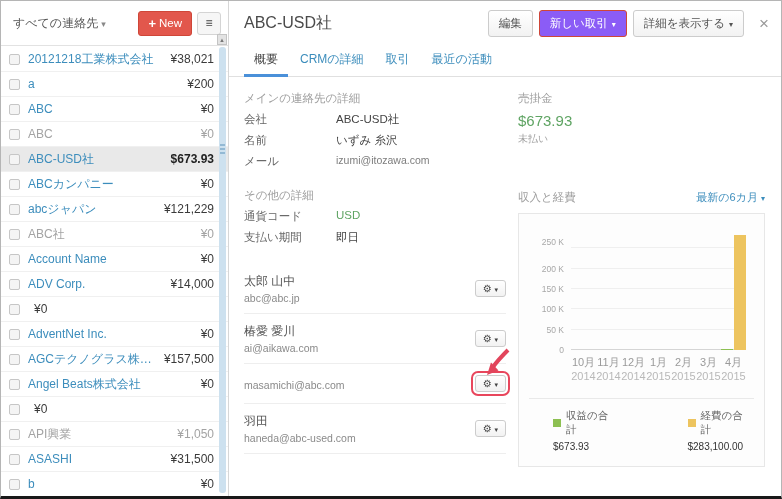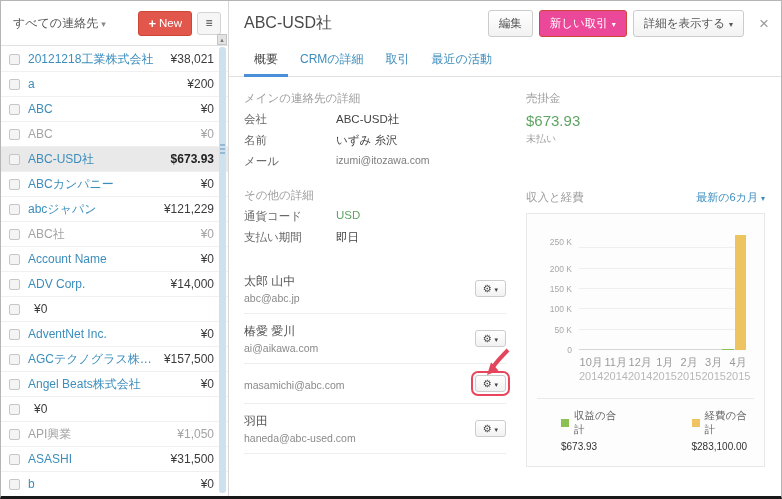--- a/index.html
+++ b/index.html
@@ -27,27 +27,27 @@
   .sb-scrollbar { position:absolute; top:46px; right:2px; bottom:3px; width:7px; background:#cde1ef; border-radius:3px; z-index:4; }
   .sb-scroll-up { position:absolute; top:-13px; left:-2px; width:10px; height:11px; background:#e3e3e3; border:1px solid #c4c4c4; color:#777; font-size:6px; line-height:10px; text-align:center; }
   .sb-grip { position:absolute; top:97px; left:1px; width:5px; height:12px; background:repeating-linear-gradient(#93b9d4 0 2px, rgba(0,0,0,0) 2px 4px); }
 
   
   .main { flex:1; display:flex; flex-direction:column; background:#fff; min-width:0; }
   .m-header { display:flex; align-items:center; justify-content:space-between; padding:9px 12px 0 15px; }
   .m-title { font-size:16px; font-weight:normal; color:#4a4a4a; }
   .m-actions { display:flex; align-items:center; gap:6px; }
   .btn { font-size:11.5px; color:#555; background:linear-gradient(#fff,#f2f2f2); border:1px solid #ccc; border-radius:3px; padding:5px 10px; cursor:pointer; white-space:nowrap; }
-  .btn.red { background:#ec4899; border-color:#cf4638; color:#fff; }
+  .btn.red { background:#8b5cf6; border-color:#cf4638; color:#fff; }
   .btn .caret { font-size:8px; margin-left:4px; }
   .close { color:#9a9a9a; font-size:17px; margin-left:9px; cursor:pointer; line-height:1; }
   .tabs { display:flex; gap:2px; padding:0 15px; margin-top:9px; border-bottom:1px solid #e0e0e0; }
   .tab { font-size:12px; color:#3c8dbc; padding:5px 10px 6px; cursor:pointer; }
   .tab.active { color:#444; border-bottom:3px solid #4a90d9; margin-bottom:-1px; }
-  .content { flex:1; display:flex; padding:14px 16px 0 15px; gap:20px; overflow:hidden; }
+  .content { flex:1; display:flex; padding:14px 16px 0 15px; gap:12px; overflow:hidden; }
   .col-left { width:262px; flex:none; }
   .col-right { flex:1; min-width:0; }
 
   .sec-title { font-size:11.5px; color:#9e9e9e; }
   .drow { display:flex; font-size:11.5px; margin-top:6px; }
   .dlabel { width:92px; color:#666; flex:none; }
   .dval { color:#444; }
   .dval.email { font-size:10.5px; color:#7d7d7d; }
   .dval.green { color:#5fa463; }
   .sec { margin-bottom:19px; }

